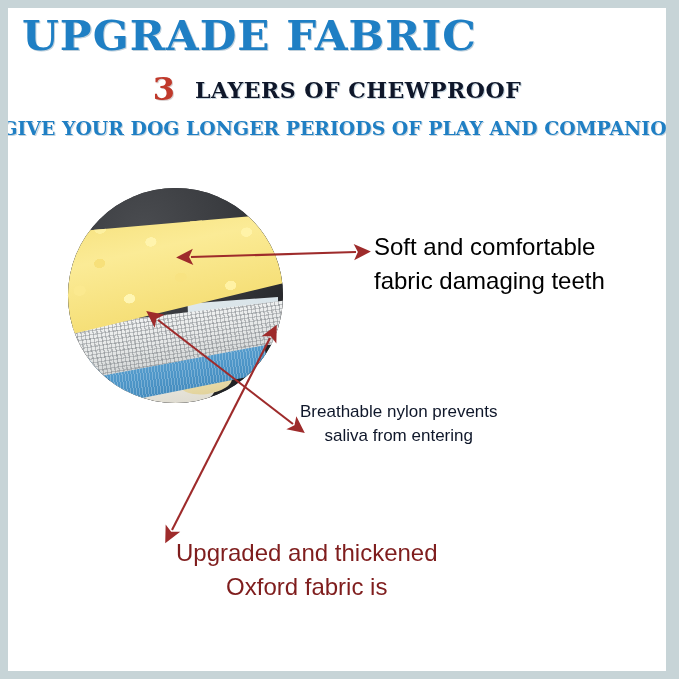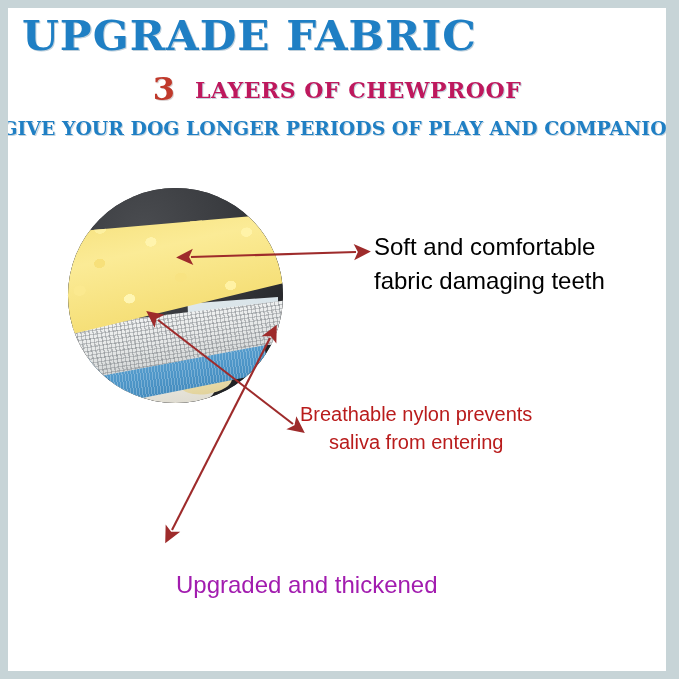--- a/index.html
+++ b/index.html
@@ -41,21 +41,21 @@
     font-size:32px;
     color:#c0392b;
     text-shadow:1px 1px 0 rgba(170,150,150,.45);
     vertical-align:-2px;
   }
   .hd-sub .txt{
     font-family:"DejaVu Serif", serif;
     font-weight:bold;
     font-size:22px;
     letter-spacing:.5px;
-    color:#be185d;
+    color:#0f172a;
     text-shadow:1px 1px 0 rgba(140,170,190,.5);
     margin-left:20px;
   }
   .hd-sub2{
     position:absolute;left:0;right:0;top:110px;
     text-align:center;
     font-family:"DejaVu Serif", serif;
     font-weight:bold;
     font-size:18.5px;
     letter-spacing:0px;
@@ -172,26 +172,26 @@
   
   .callout{position:absolute;white-space:nowrap;}
   .callout div{line-height:1.42;}
   #c1{
     left:366px;top:222px;
     font-size:24px;color:#000000;
     text-align:left;
   }
   #c2{
     left:292px;top:392px;
-    font-size:20px;color:#b91c1c;
+    font-size:17px;color:#0f172a;
     text-align:center;
   }
   #c3{
-    left:168px;top:560px;
-    font-size:24px;color:#a21caf;
+    left:168px;top:528px;
+    font-size:24px;color:#7f1d1d;
     text-align:center;
   }
 </style>
 </head>
 <body>
 
 <div id="page">
 
   <div class="hd-title">UPGRADE FABRIC</div>
 
@@ -241,15 +241,16 @@
     <div>fabric damaging teeth</div>
   </div>
 
   <div class="callout" id="c2">
     <div>Breathable nylon prevents</div>
     <div>saliva from entering</div>
   </div>
 
   <div class="callout" id="c3">
     <div>Upgraded and thickened</div>
+    <div>Oxford fabric is</div>
   </div>
 
 </div>
 
 </body></html>

